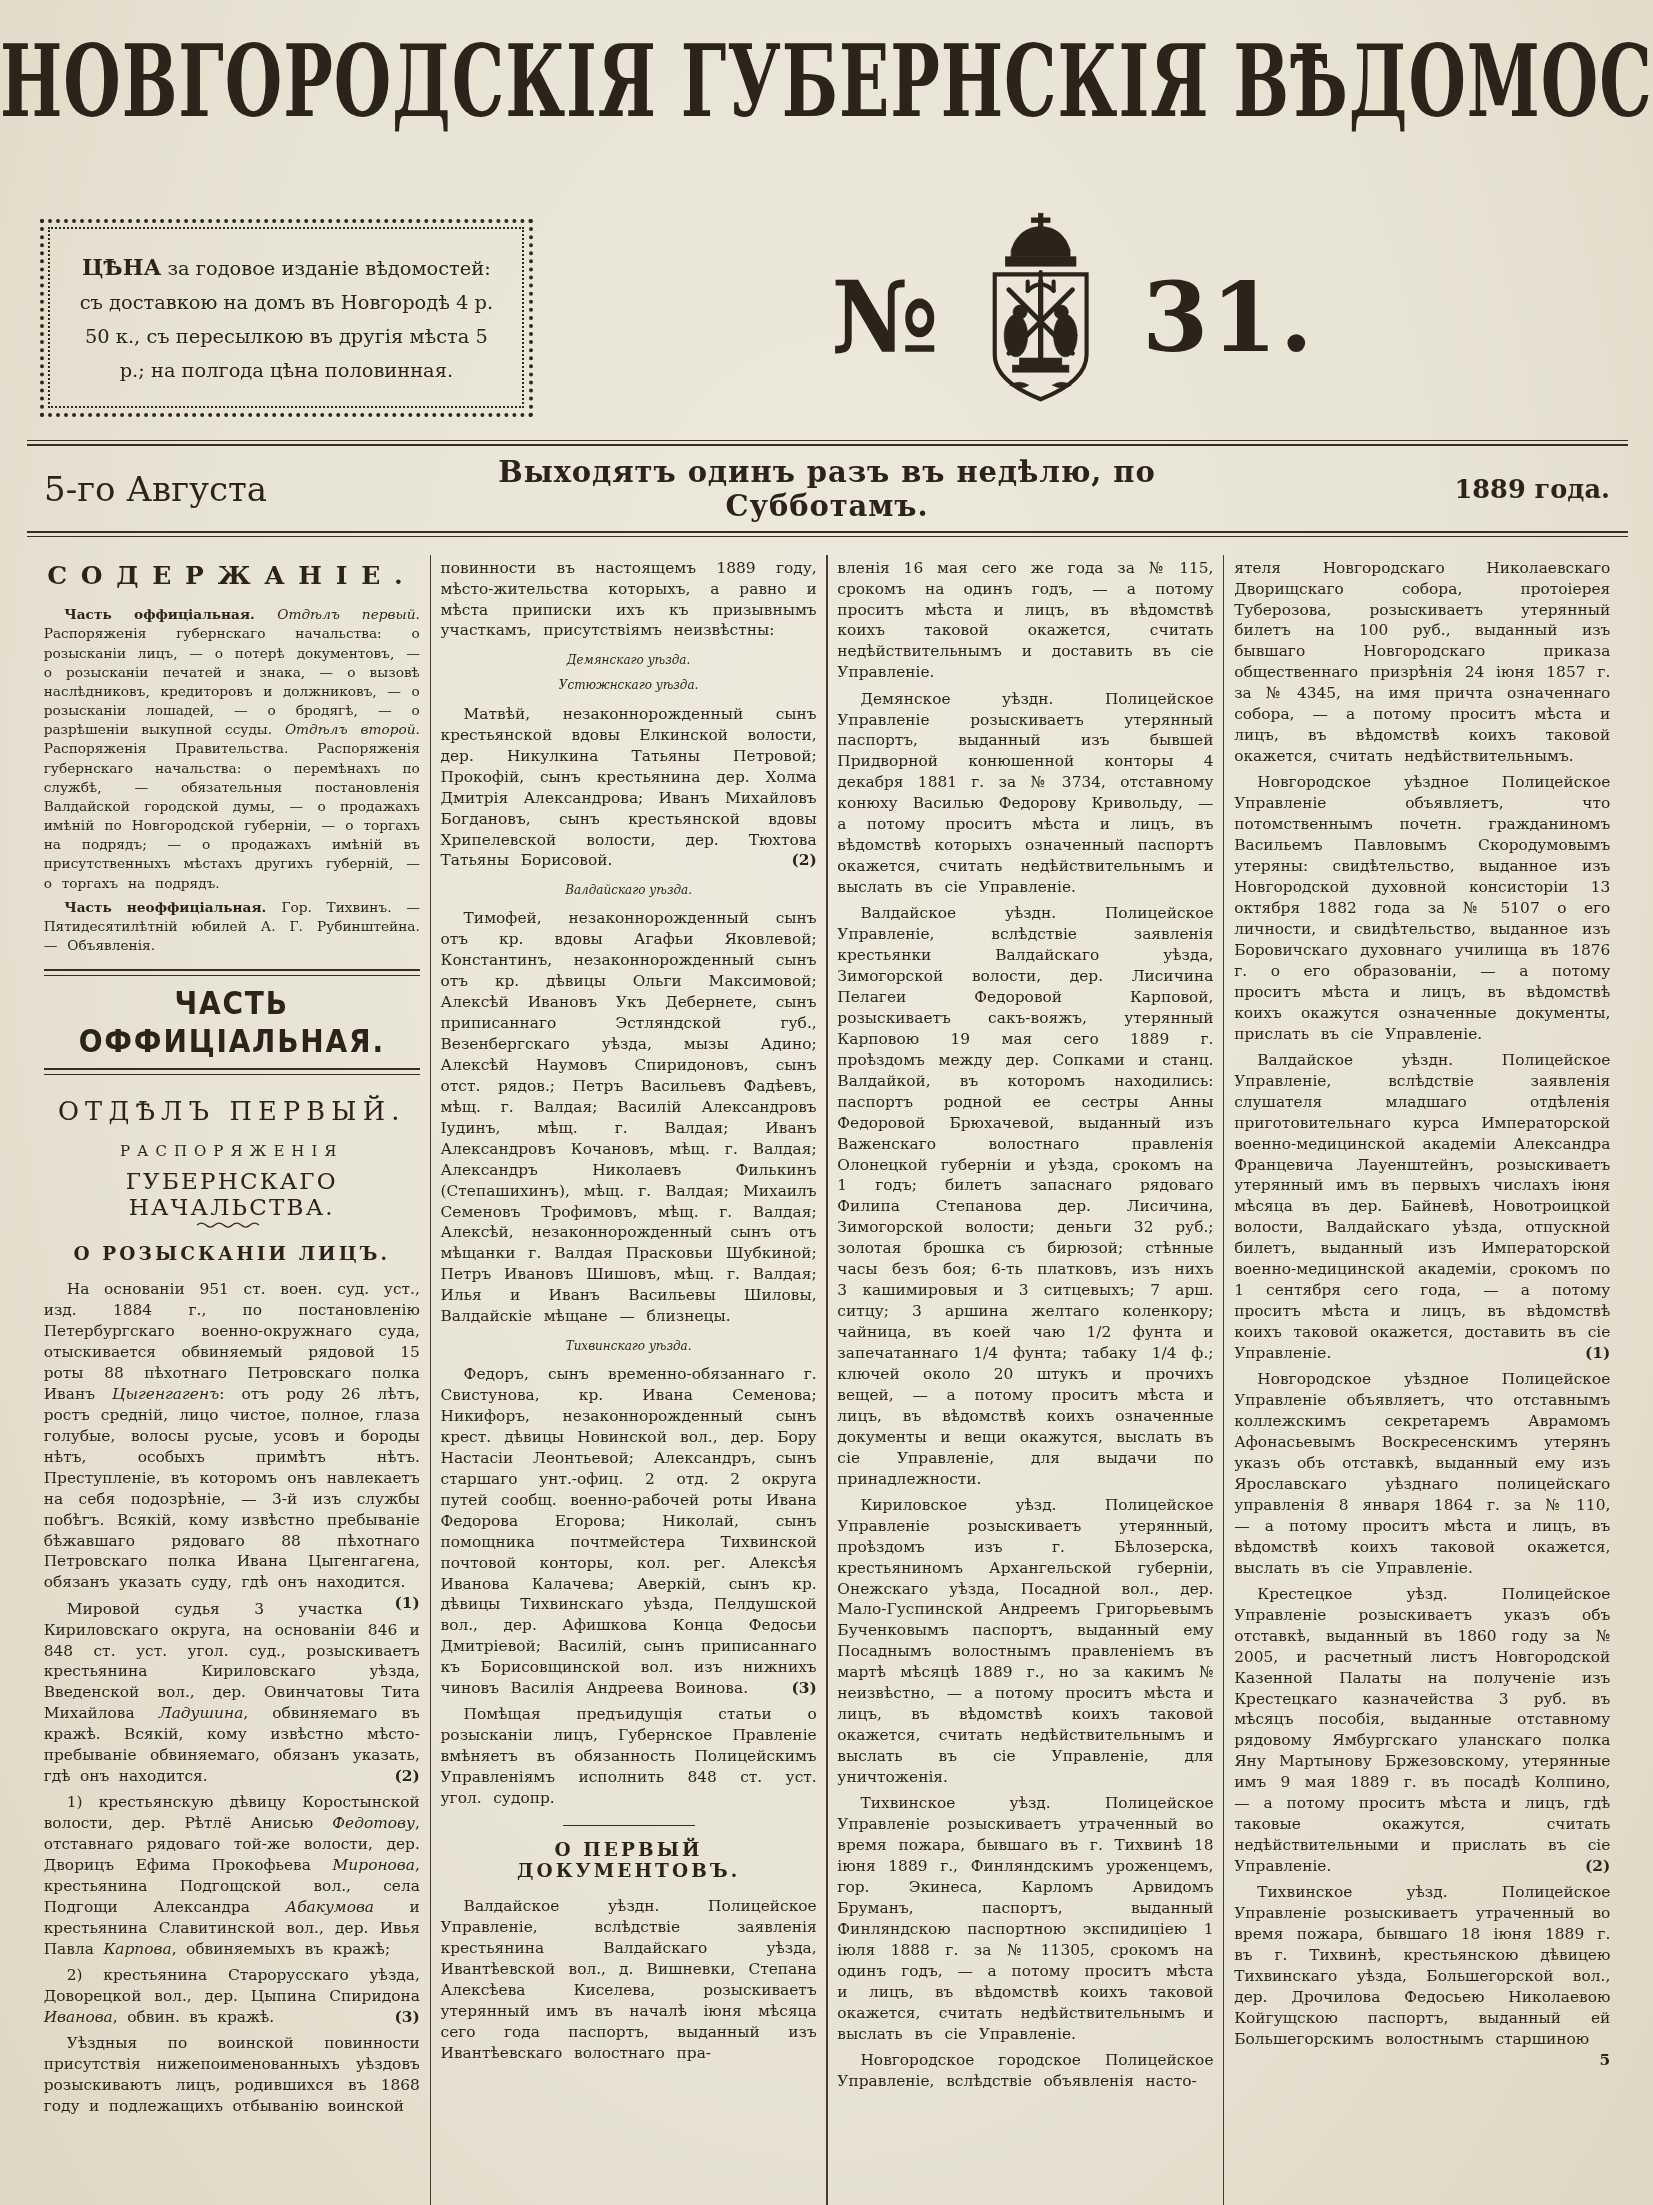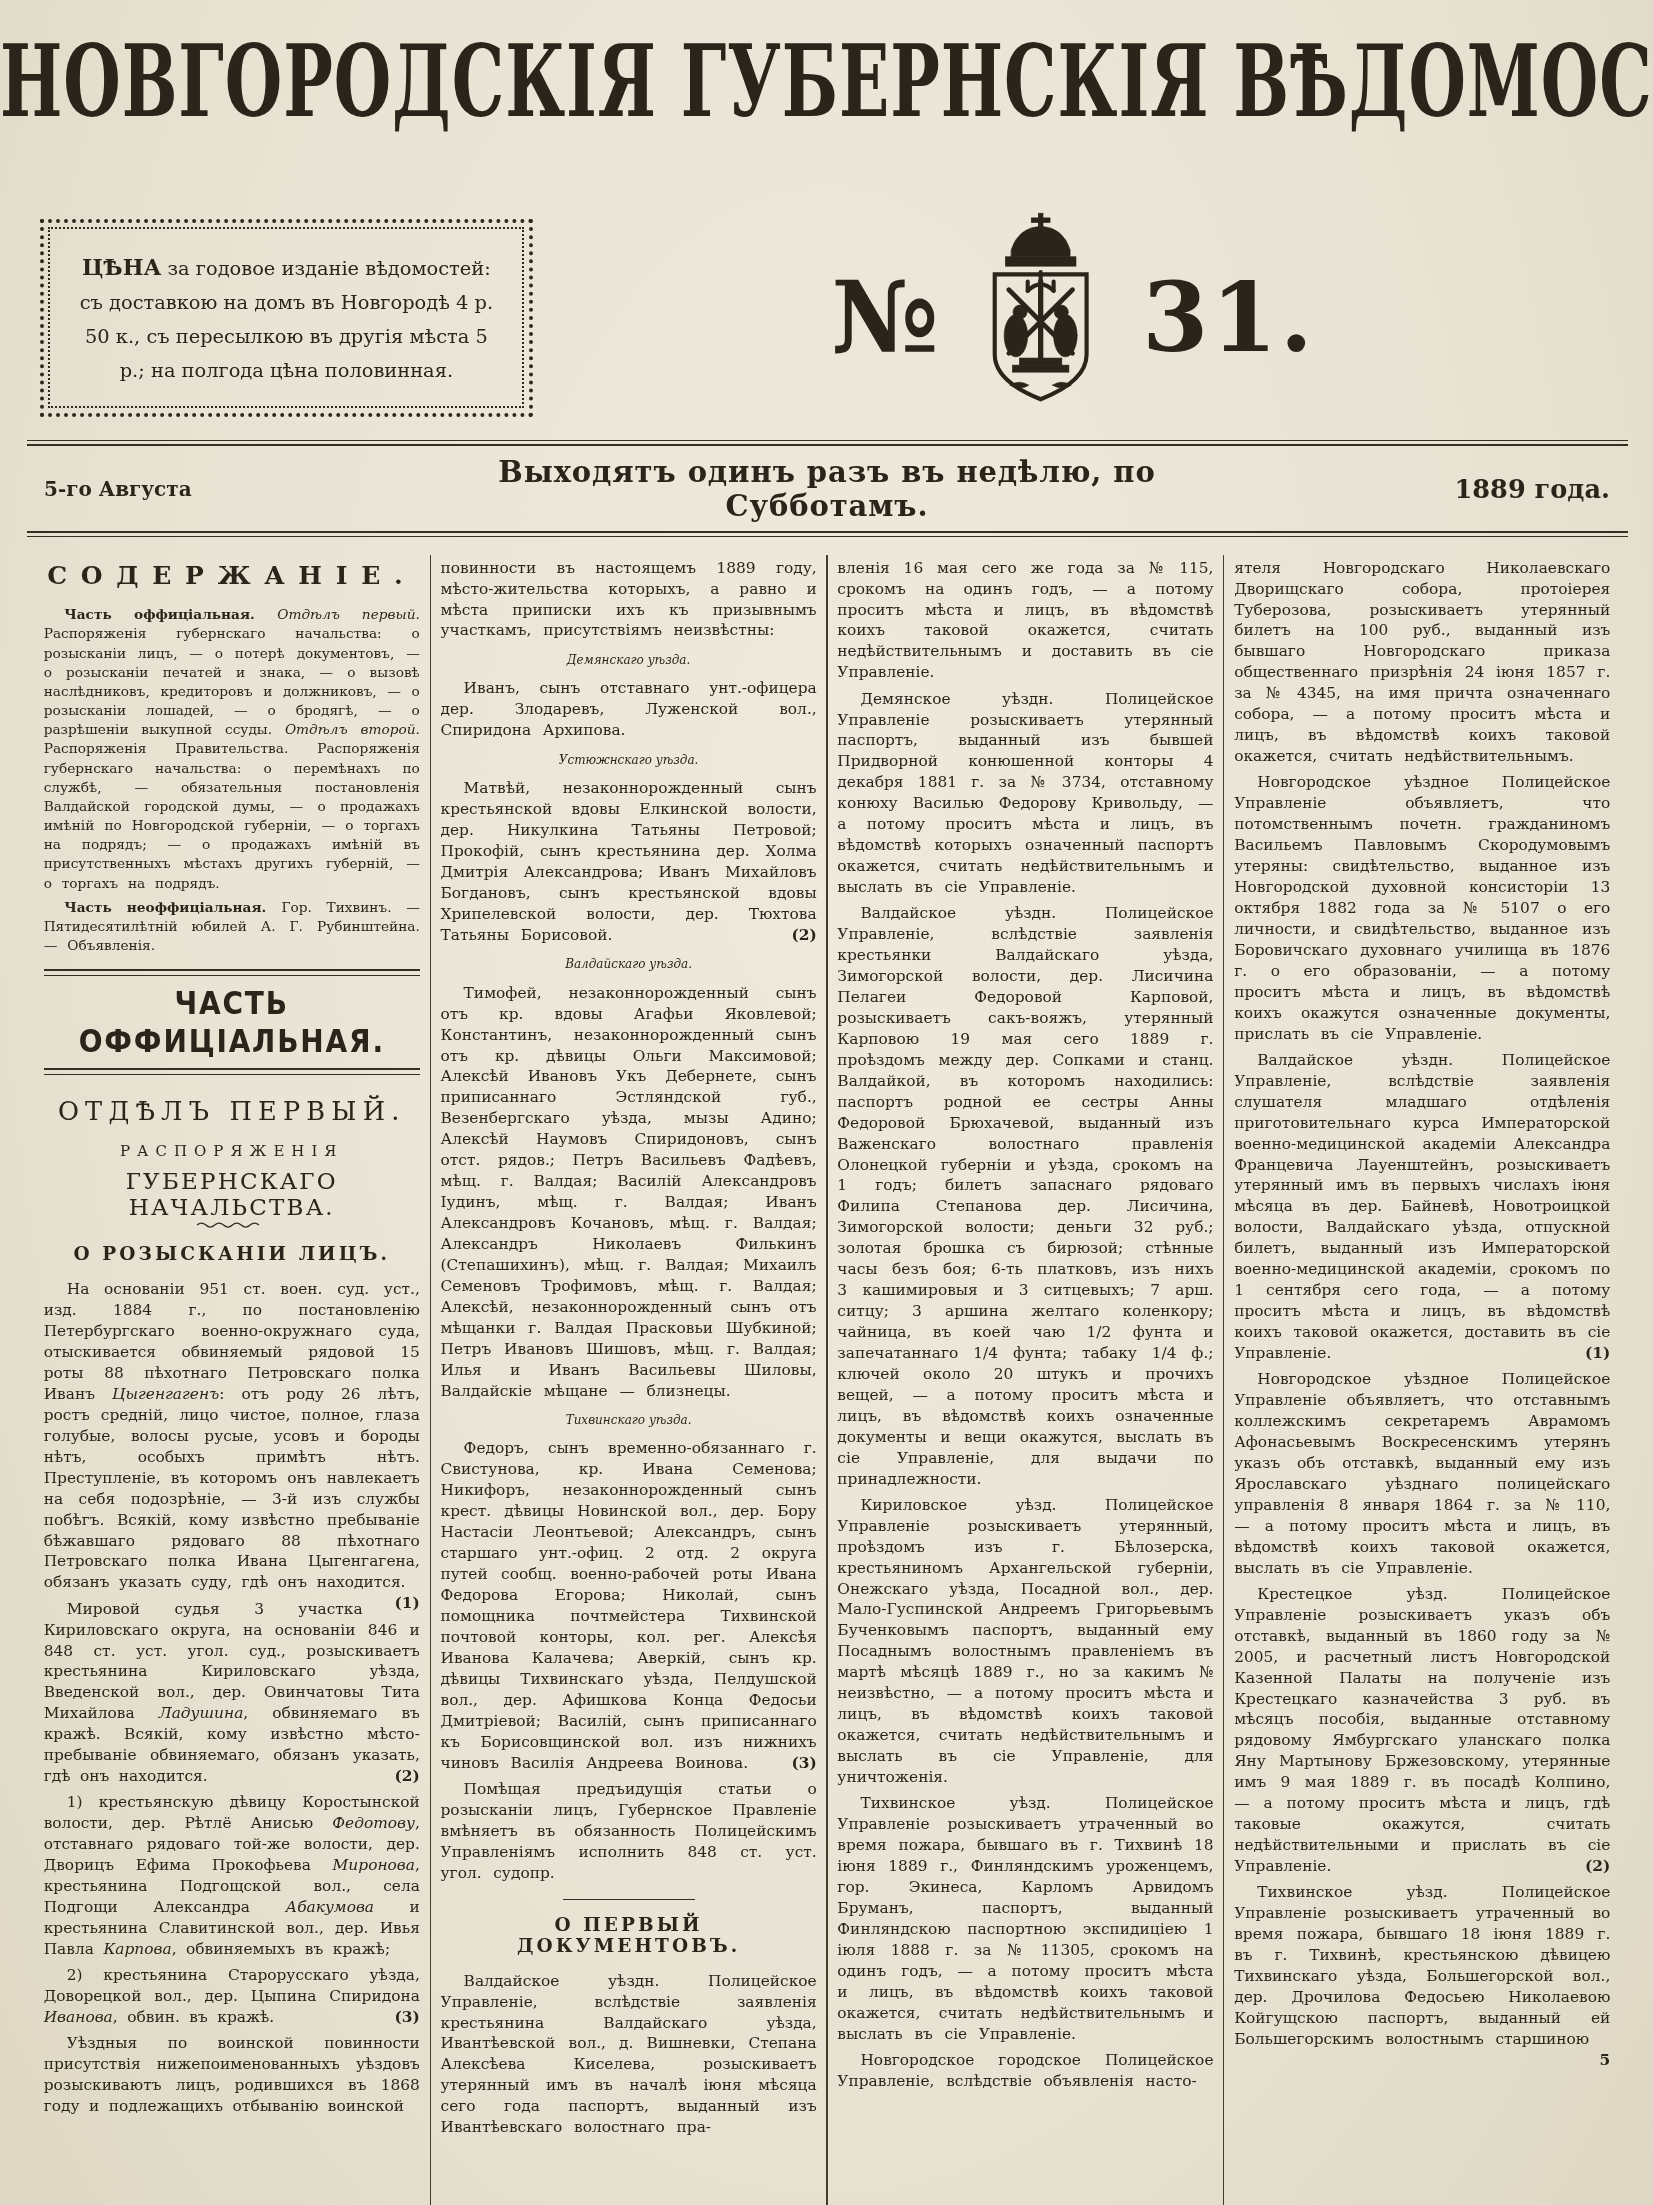--- a/index.html
+++ b/index.html
@@ -15,21 +15,21 @@
   .obox{width:476px;border:4px dotted #2f281d;padding:4.4px;}
   .obox-in{border:2.2px dotted #2f281d;padding:18.5px 21px;font-size:19.4px;line-height:1.75;text-align:center;}
   .obox-lead{font-weight:bold;font-size:22px;}
   .issue{display:flex;align-items:center;justify-content:center;gap:31px;flex:1;}
   .numero{font-size:99px;font-weight:bold;line-height:1;}
   .issue-no{font-size:95px;font-weight:bold;line-height:1;letter-spacing:2.6px;}
   .arms{height:212px;width:auto;display:block;}
   
   .dateline-wrap{margin:11.5px 26.5px 0;border-top:1.3px solid #362e20;border-bottom:1.3px solid #362e20;padding:3.1px 0;}
   .dateline{border-top:2.2px solid #362e20;border-bottom:2.2px solid #362e20;display:flex;align-items:center;padding:8.8px 17.6px;}
-  .dl-left{width:24%;font-size:20px;font-weight:bold;}
+  .dl-left{width:24%;font-size:34px;font-weight:normal;}
   .dl-center{flex:1;text-align:center;font-size:29px;font-weight:bold;letter-spacing:0.9px;}
   .dl-right{width:24%;text-align:right;font-size:25.6px;font-weight:bold;}
   
   .cols{display:flex;margin:17.6px 34px 0;height:1791px;overflow:hidden;}
   .col{flex:1 1 0;padding:2.6px 9.7px 0;overflow:hidden;}
   .vrule{width:1.3px;background:#453c2c;}
   .para{margin:0 0 5.3px;font-size:15.4px;line-height:1.36;text-align:justify;
     text-indent:1.5em;word-spacing:0.30em;}
   .col2 .para,.col3 .para,.col4 .para{word-spacing:0.44em;}
   .para.noind{text-indent:0;}
@@ -122,21 +122,20 @@
         <p class="para"><span>На основаніи 951 ст. воен. суд. уст., изд. 1884 г., по постановленію Петербургскаго военно-окружнаго суда, отыскивается обвиняемый рядовой 15 роты 88 пѣхотнаго Петровскаго полка Иванъ </span><span class="i">Цыгенгагенъ</span><span>: отъ роду 26 лѣтъ, ростъ средній, лицо чистое, полное, глаза голубые, волосы русые, усовъ и бороды нѣтъ, особыхъ примѣтъ нѣтъ. Преступленіе, въ которомъ онъ навлекаетъ на себя подозрѣніе, — 3-й изъ службы побѣгъ. Всякій, кому извѣстно пребываніе бѣжавшаго рядоваго 88 пѣхотнаго Петровскаго полка Ивана Цыгенгагена, обязанъ указать суду, гдѣ онъ находится.</span><span class="ref">(1)</span></p>
         <p class="para"><span>Мировой судья 3 участка Кириловскаго округа, на основаніи 846 и 848 ст. уст. угол. суд., розыскиваетъ крестьянина Кириловскаго уѣзда, Введенской вол., дер. Овинчатовы Тита Михайлова </span><span class="i">Ладушина</span><span>, обвиняемаго въ кражѣ. Всякій, кому извѣстно мѣсто-пребываніе обвиняемаго, обязанъ указать, гдѣ онъ находится.</span><span class="ref">(2)</span></p>
         <p class="para"><span>1) крестьянскую дѣвицу Коростынской волости, дер. Рѣтлё Анисью </span><span class="i">Федотову</span><span>, отставнаго рядоваго той-же волости, дер. Дворицъ Ефима Прокофьева </span><span class="i">Миронова</span><span>, крестьянина Подгощской вол., села Подгощи Александра </span><span class="i">Абакумова</span><span> и крестьянина Славитинской вол., дер. Ивья Павла </span><span class="i">Карпова</span><span>, обвиняемыхъ въ кражѣ;</span></p>
         <p class="para"><span>2) крестьянина Старорусскаго уѣзда, Доворецкой вол., дер. Цыпина Спиридона </span><span class="i">Иванова</span><span>, обвин. въ кражѣ.</span><span class="ref">(3)</span></p>
         <p class="para"><span>Уѣздныя по воинской повинности присутствія нижепоименованныхъ уѣздовъ розыскиваютъ лицъ, родившихся въ 1868 году и подлежащихъ отбыванію воинской</span></p>
       </div>
     <div class="vrule"></div>
     <div class="col col2">
         <p class="para noind"><span>повинности въ настоящемъ 1889 году, мѣсто-жительства которыхъ, а равно и мѣста приписки ихъ къ призывнымъ участкамъ, присутствіямъ неизвѣстны:</span></p>
         <div class="subhead">Демянскаго уѣзда.</div>
-        <p class="para"><span>Иванъ, сынъ отставнаго унт.-офицера дер. Злодаревъ, Луженской вол., Спиридона Архипова.</span></p>
         <div class="subhead">Устюжнскаго уѣзда.</div>
         <p class="para"><span>Матвѣй, незаконнорожденный сынъ крестьянской вдовы Елкинской волости, дер. Никулкина Татьяны Петровой; Прокофій, сынъ крестьянина дер. Холма Дмитрія Александрова; Иванъ Михайловъ Богдановъ, сынъ крестьянской вдовы Хрипелевской волости, дер. Тюхтова Татьяны Борисовой.</span><span class="ref">(2)</span></p>
         <div class="subhead">Валдайскаго уѣзда.</div>
         <p class="para"><span>Тимофей, незаконнорожденный сынъ отъ кр. вдовы Агафьи Яковлевой; Константинъ, незаконнорожденный сынъ отъ кр. дѣвицы Ольги Максимовой; Алексѣй Ивановъ Укъ Дебернете, сынъ приписаннаго Эстляндской губ., Везенбергскаго уѣзда, мызы Адино; Алексѣй Наумовъ Спиридоновъ, сынъ отст. рядов.; Петръ Васильевъ Фадѣевъ, мѣщ. г. Валдая; Василій Александровъ Іудинъ, мѣщ. г. Валдая; Иванъ Александровъ Кочановъ, мѣщ. г. Валдая; Александръ Николаевъ Филькинъ (Степашихинъ), мѣщ. г. Валдая; Михаилъ Семеновъ Трофимовъ, мѣщ. г. Валдая; Алексѣй, незаконнорожденный сынъ отъ мѣщанки г. Валдая Прасковьи Шубкиной; Петръ Ивановъ Шишовъ, мѣщ. г. Валдая; Илья и Иванъ Васильевы Шиловы, Валдайскіе мѣщане — близнецы.</span></p>
         <div class="subhead">Тихвинскаго уѣзда.</div>
         <p class="para"><span>Федоръ, сынъ временно-обязаннаго г. Свистунова, кр. Ивана Семенова; Никифоръ, незаконнорожденный сынъ крест. дѣвицы Новинской вол., дер. Бору Настасіи Леонтьевой; Александръ, сынъ старшаго унт.-офиц. 2 отд. 2 округа путей сообщ. военно-рабочей роты Ивана Федорова Егорова; Николай, сынъ помощника почтмейстера Тихвинской почтовой конторы, кол. рег. Алексѣя Иванова Калачева; Аверкій, сынъ кр. дѣвицы Тихвинскаго уѣзда, Пелдушской вол., дер. Афишкова Конца Федосьи Дмитріевой; Василій, сынъ приписаннаго къ Борисовщинской вол. изъ нижнихъ чиновъ Василія Андреева Воинова.</span><span class="ref">(3)</span></p>
         <p class="para"><span>Помѣщая предъидущія статьи о розысканіи лицъ, Губернское Правленіе вмѣняетъ въ обязанность Полицейскимъ Управленіямъ исполнить 848 ст. уст. угол. судопр.</span></p>
         <div class="rule-short"></div>
         <div class="h-article">О ПЕРВЫЙ ДОКУМЕНТОВЪ.</div>
         <p class="para"><span>Валдайское уѣздн. Полицейское Управленіе, вслѣдствіе заявленія крестьянина Валдайскаго уѣзда, Ивантѣевской вол., д. Вишневки, Степана Алексѣева Киселева, розыскиваетъ утерянный имъ въ началѣ іюня мѣсяца сего года паспортъ, выданный изъ Ивантѣевскаго волостнаго пра-</span></p>

